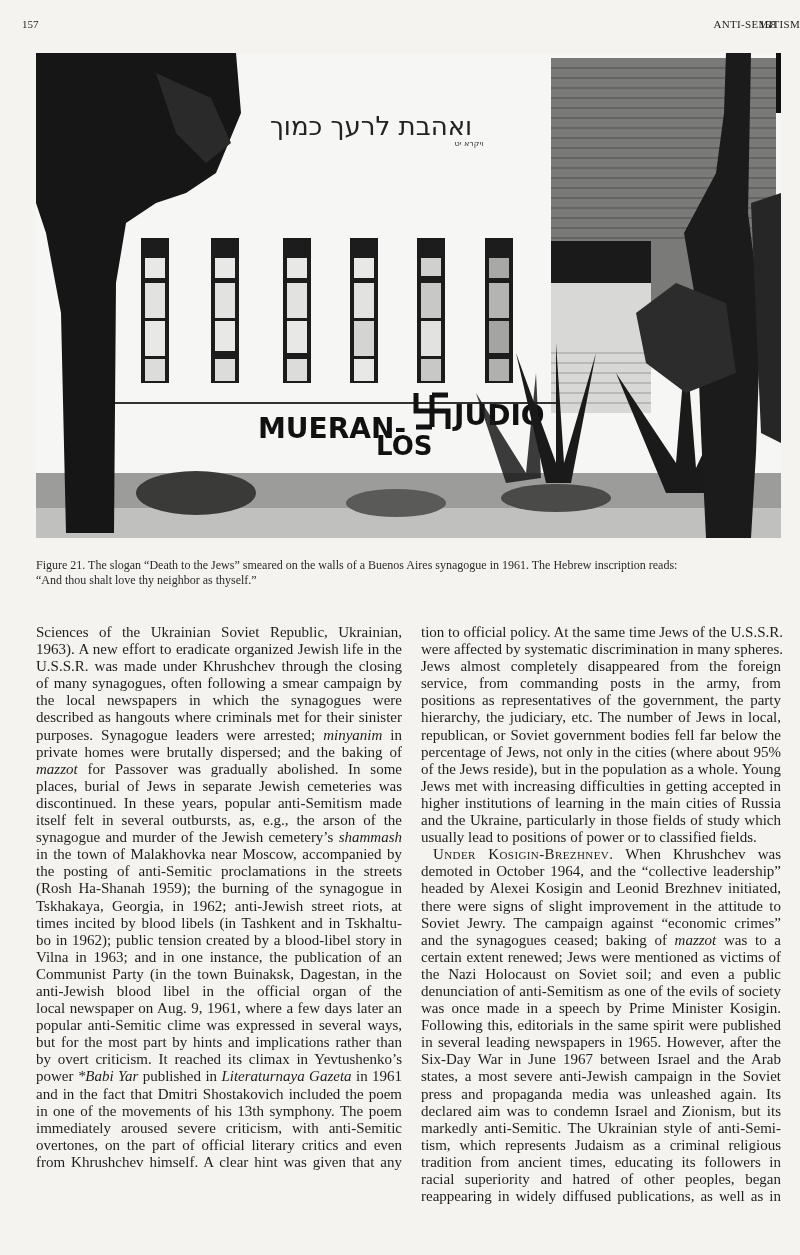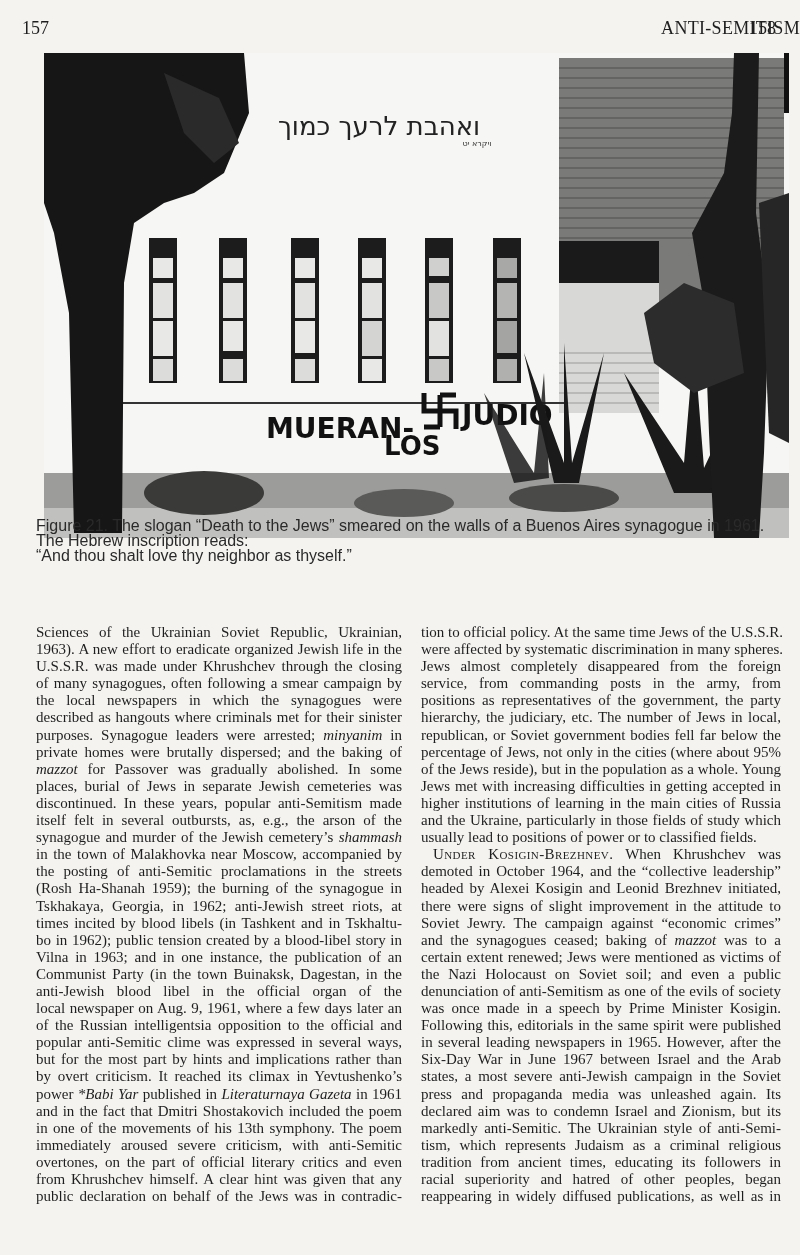--- a/index.html
+++ b/index.html
@@ -4,36 +4,36 @@
 <style>
   html, body { margin: 0; padding: 0; }
   body {
     width: 800px; height: 1255px; position: relative; overflow: hidden;
     background: #f4f3f0;
     font-family: "Liberation Serif", "DejaVu Serif", serif;
     color: #1e1e1e;
   }
   .running-head {
     position: absolute; top: 18px; left: 0; width: 800px; height: 20px;
-    font-size: 18px;
+    font-size: 11px;
   }
   .page-left { position: absolute; left: 22px; top: 0; }
   .page-right { position: absolute; right: 24px; top: 0; }
   .head-title { position: absolute; left: 0; width: 800px; text-align: right; top: 0; letter-spacing: 0.3px; }
 
   .photo {
-    position: absolute; left: 44px; top: 53px; width: 745px; height: 485px;
+    position: absolute; left: 36px; top: 53px; width: 745px; height: 485px;
     background: #ef4444; overflow: hidden;
   }
   .photo svg { width: 100%; height: 100%; display: block; }
 
   .caption {
-    position: absolute; left: 36px; top: 518px; width: 745px;
-    font-size: 16px; line-height: 15px; color: #2a2a2a;
-    font-family: Liberation Sans, sans-serif;
+    position: absolute; left: 36px; top: 558px; width: 745px;
+    font-size: 12px; line-height: 15px; color: #2a2a2a;
+    font-family: Liberation Serif, serif;
     font-stretch: condensed;
   }
 
   .col {
     position: absolute; top: 624px;
     font-size: 15px; line-height: 17.1px;
     text-align: justify;
   }
   .col-left { left: 36px; width: 366px; }
   .col-right { left: 421px; width: 360px; }
@@ -199,31 +199,29 @@
   <span class="line">in the town of Malakhovka near Moscow, accompanied by</span>
   <span class="line">the posting of anti-Semitic proclamations in the streets</span>
   <span class="line">(Rosh Ha-Shanah 1959); the burning of the synagogue in</span>
   <span class="line">Tskhakaya, Georgia, in 1962; anti-Jewish street riots, at</span>
   <span class="line">times incited by blood libels (in Tashkent and in Tskhaltu-</span>
   <span class="line">bo in 1962); public tension created by a blood-libel story in</span>
   <span class="line">Vilna in 1963; and in one instance, the publication of an</span>
   <span class="line">Communist Party (in the town Buinaksk, Dagestan, in the</span>
   <span class="line">anti-Jewish blood libel in the official organ of the</span>
   <span class="line">local newspaper on Aug. 9, 1961, where a few days later an</span>
-  <span class="line">of the Russian intelligentsia opposition to the official and</span>
   <span class="line">popular anti-Semitic clime was expressed in several ways,</span>
   <span class="line">but for the most part by hints and implications rather than</span>
   <span class="line">by overt criticism. It reached its climax in Yevtushenko’s</span>
   <span class="line"><span>power </span><i>*Babi Yar</i><span> published in </span><i>Literaturnaya Gazeta</i><span> in 1961</span></span>
   <span class="line">and in the fact that Dmitri Shostakovich included the poem</span>
   <span class="line">in one of the movements of his 13th symphony. The poem</span>
   <span class="line">immediately aroused severe criticism, with anti-Semitic</span>
   <span class="line">overtones, on the part of official literary critics and even</span>
   <span class="line">from Khrushchev himself. A clear hint was given that any</span>
-  <span class="line">public declaration on behalf of the Jews was in contradic-</span>
 </div>
 
 <div class="col col-right">
   <span class="line">tion to official policy. At the same time Jews of the U.S.S.R.</span>
   <span class="line">were affected by systematic discrimination in many spheres.</span>
   <span class="line">Jews almost completely disappeared from the foreign</span>
   <span class="line">service, from commanding posts in the army, from</span>
   <span class="line">positions as representatives of the government, the party</span>
   <span class="line">hierarchy, the judiciary, etc. The number of Jews in local,</span>
   <span class="line">republican, or Soviet government bodies fell far below the</span>

